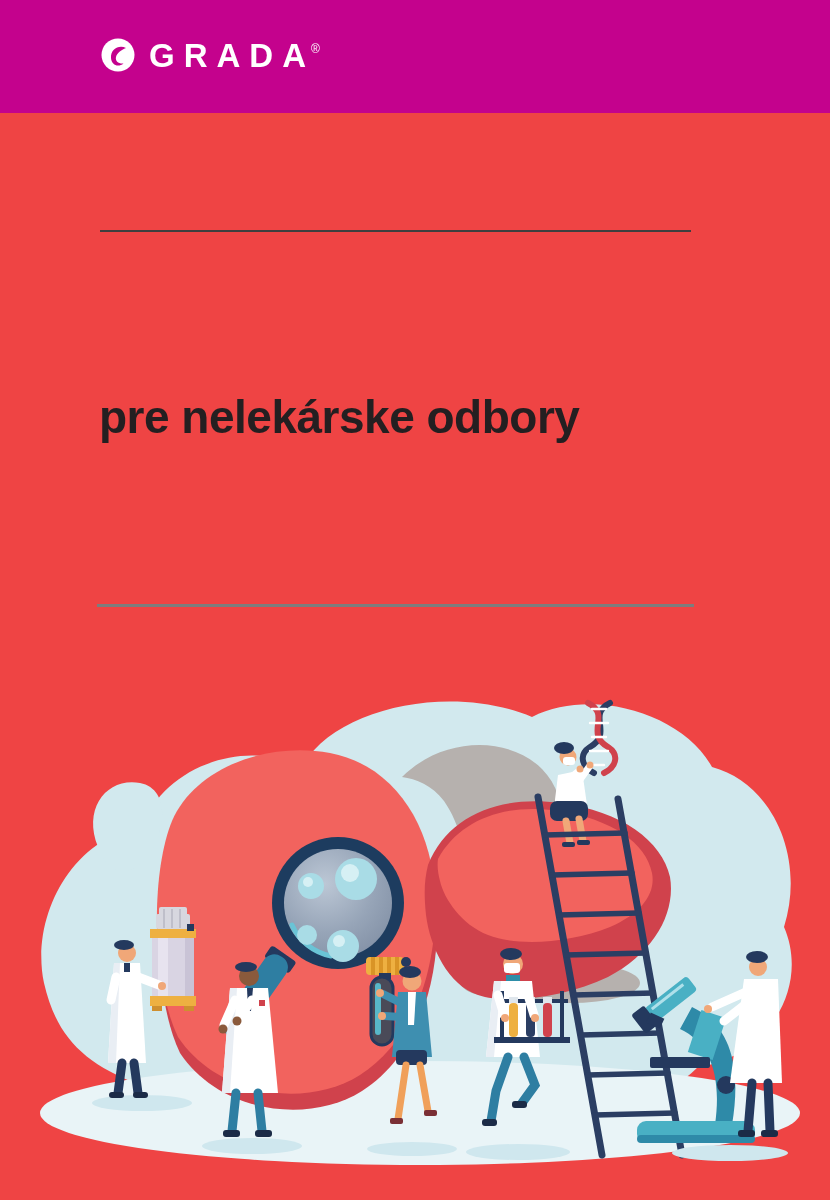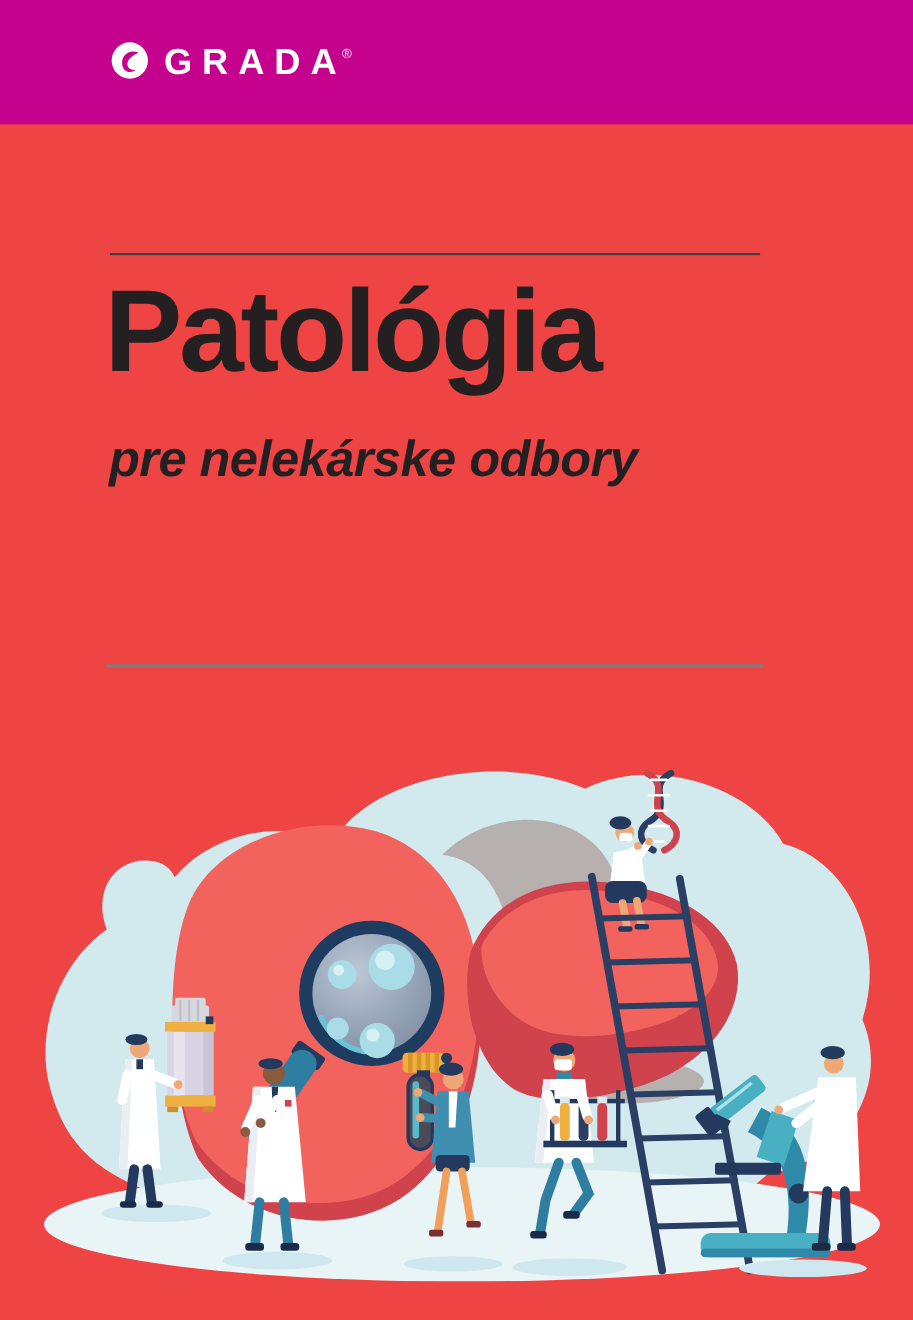--- a/index.html
+++ b/index.html
@@ -9,21 +9,21 @@
   .band-shadow{position:absolute;left:0;top:113px;width:830px;height:8px;
 ,         background:linear-gradient(rgba(140,5,100,.40),rgba(255,255,255,0));}
   .logo{position:absolute;left:100px;top:37px;display:flex;align-items:center;gap:13px;}
   .logo-text{color:#ffffff;font-size:33px;font-weight:bold;letter-spacing:9px;line-height:1;}
   .logo-reg{color:#ffffff;font-size:12px;vertical-align:14px;letter-spacing:0;margin-left:-4px;}
   .author{position:absolute;left:100px;top:184px;font-size:34px;color:#3a3637;letter-spacing:.5px;}
   .author-rule{position:absolute;left:100px;top:230px;width:591px;height:2px;background:#3f3f3f;}
   .title{position:absolute;left:95px;top:246px;font-size:106px;font-weight:bold;color:#241f21;
          letter-spacing:-3px;line-height:1.05;}
   .subtitle{position:absolute;left:99px;top:390px;font-size:46px;font-weight:bold;color:#241f21;
-         letter-spacing:-.5px;font-style:italic;}
+         letter-spacing:-.5px;}
   .mid-rule{position:absolute;left:97px;top:604px;width:597px;height:3px;background:#7d7d7d;}
   .illustration{position:absolute;left:30px;top:685px;width:770px;height:480px;}
 </style>
 </head>
 <body>
 
 <div class="cover">
 
   <div class="band"></div>
   <div class="band-shadow"></div>
@@ -31,21 +31,20 @@
     <svg width="36" height="36" viewBox="0 0 36 36">
       <circle cx="18" cy="18" r="16.5" fill="#ffffff"></circle>
       <path d="M 11,21 C 10.5,12 19,7.5 26,11 C 21,13 17,16 16,20 C 15,24 18.5,27 23.5,26.5 C 18.5,30.5 11.5,28.5 11,21 Z" fill="#c4028d"></path>
     </svg>
     <div>
       <span class="logo-text">GRADA</span><span class="logo-reg">®</span>
     </div>
   </div>
 
   <div class="author-rule"></div>
-  <div class="title">Patológia</div>
   <div class="subtitle">pre nelekárske odbory</div>
   <div class="mid-rule"></div>
 
   <svg class="illustration" viewBox="0 0 770 480">
     <defs>
       <radialGradient id="lensGrad" cx="38%" cy="32%" r="75%">
         <stop offset="0%" stop-color="#bcc7d5"></stop>
         <stop offset="60%" stop-color="#97a5b8"></stop>
         <stop offset="100%" stop-color="#8492a7"></stop>
       </radialGradient>

